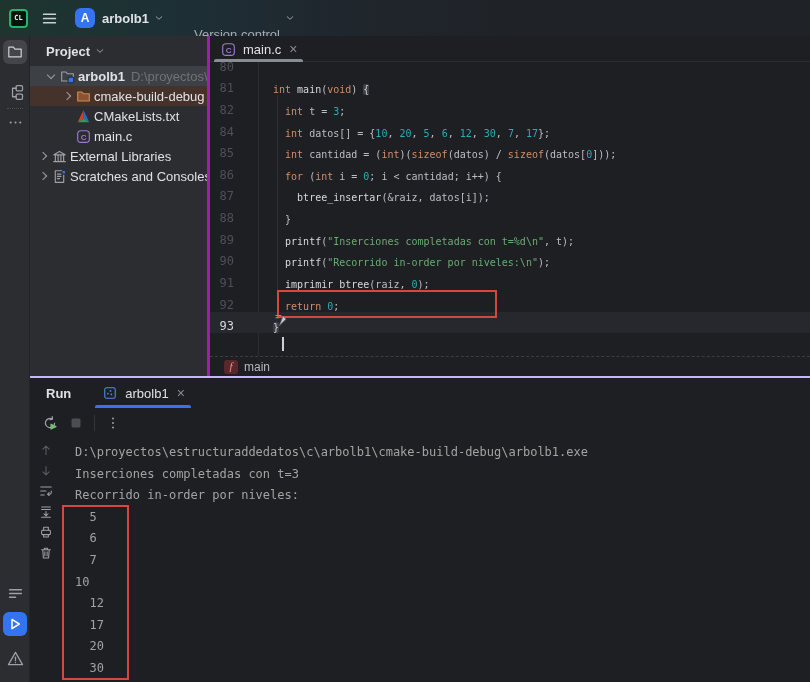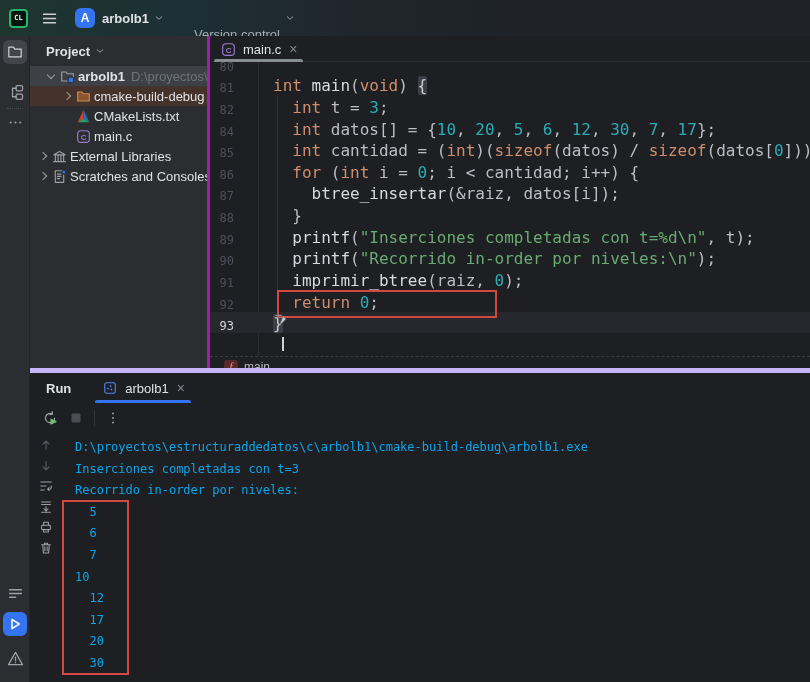--- a/index.html
+++ b/index.html
@@ -47,45 +47,45 @@
   #tabbar{position:relative;height:26px;border-bottom:1px solid #2a2c30;box-sizing:border-box;}
   #etab{position:absolute;left:0;top:0;height:26px;display:flex;align-items:center;padding:0 10px 0 9px;gap:6px;}
   #etab::after{content:"";position:absolute;left:4px;right:4px;bottom:0;height:3px;background:#888c93;border-radius:2px 2px 0 0;}
   .tab-close{color:#868a91;font-size:14px;line-height:1;margin-left:2px;}
   #code-area{position:absolute;left:0;top:26px;width:600px;height:294px;overflow:hidden;}
   #code-lines{position:absolute;left:0;top:-10px;right:0;}
   .code-line{display:flex;align-items:flex-end;height:21.65px;position:relative;}
   .code-line.active{background:#26282e;}
   .ln{flex:0 0 24px;text-align:right;color:#4b5059;font-size:12px;}
   .code-line.active .ln{color:#d5d8dd;}
-  .codetxt{padding-left:39px;font-size:16px;white-space:pre;}
+  .codetxt{padding-left:39px;font-size:10px;white-space:pre;}
   .tk-kw{color:#cf8e6d;} .tk-num{color:#2aacb8;} .tk-str{color:#6aab73;} .tk-pl{color:#bcbec4;} .tk-fn{color:#d6d9dd;}
   .tk-brc{color:#c8cad0;background:#3c4046;border-radius:2px;}
   #gutter-sep{position:absolute;left:48px;top:0;bottom:0;width:1px;background:#2a2c30;}
   #indent-guide{position:absolute;left:67px;width:1px;background:#2f3236;}
   .ann-box{position:absolute;border:2px solid #d5483f;pointer-events:none;box-sizing:border-box;}
   #caret-bar{position:absolute;width:1.5px;height:14px;background:#ced0d6;}
   #cursor-glyph{position:absolute;z-index:3;}
   #breadcrumbs{position:absolute;left:0;top:320px;width:600px;height:20px;display:flex;align-items:center;gap:6px;
                padding-left:14px;box-sizing:border-box;border-top:1px dashed #3a3d42;background:#1e1f22;}
   #fn-icon{width:14px;height:14px;border-radius:3px;background:#59282b;color:#ef8e8e;display:flex;align-items:center;justify-content:center;
            font-family:"Liberation Serif",serif;font-style:italic;font-size:11px;line-height:1;}
   #breadcrumb-label{color:#b4b8bb;font-size:12px;}
 
   
-  #run-panel{position:absolute;left:30px;top:368px;width:780px;height:225px;background:#1e1f22;border-top:5px solid #c4b5fd;box-sizing:border-box;}
+  #run-panel{position:absolute;left:30px;top:376px;width:780px;height:225px;background:#1e1f22;border-top:2px solid #c4b5fd;box-sizing:border-box;}
   #run-header{position:relative;height:30px;display:flex;align-items:center;}
   #run-label{margin-left:16px;font-weight:600;}
   #rtab{position:relative;height:30px;display:flex;align-items:center;gap:6px;margin-left:22px;padding:0 8px;}
   #rtab::after{content:"";position:absolute;left:2px;right:2px;bottom:0;height:3px;background:#3574f0;border-radius:2px 2px 0 0;}
   #run-toolbar{display:flex;align-items:center;height:30px;gap:10px;padding-left:12px;}
   .vdiv{width:1px;height:16px;background:#34363a;}
   #console-gutter{position:absolute;left:8px;top:65px;width:16px;display:flex;flex-direction:column;gap:6.5px;}
   .cg-btn{width:16px;height:14px;display:flex;align-items:center;justify-content:center;}
-  #console{position:absolute;left:45px;top:64px;font-size:12px;line-height:21.6px;color:#0ea5e9;white-space:pre;}
+  #console{position:absolute;left:45px;top:64px;font-size:12px;line-height:21.6px;color:#a3a3a3;white-space:pre;}
   .icon-btn{display:flex;align-items:center;justify-content:center;}
 </style>
 </head>
 <body>
 
 <div id="app">
 
   <div id="topbar">
     <div id="logo">
         <span>CL</span>

